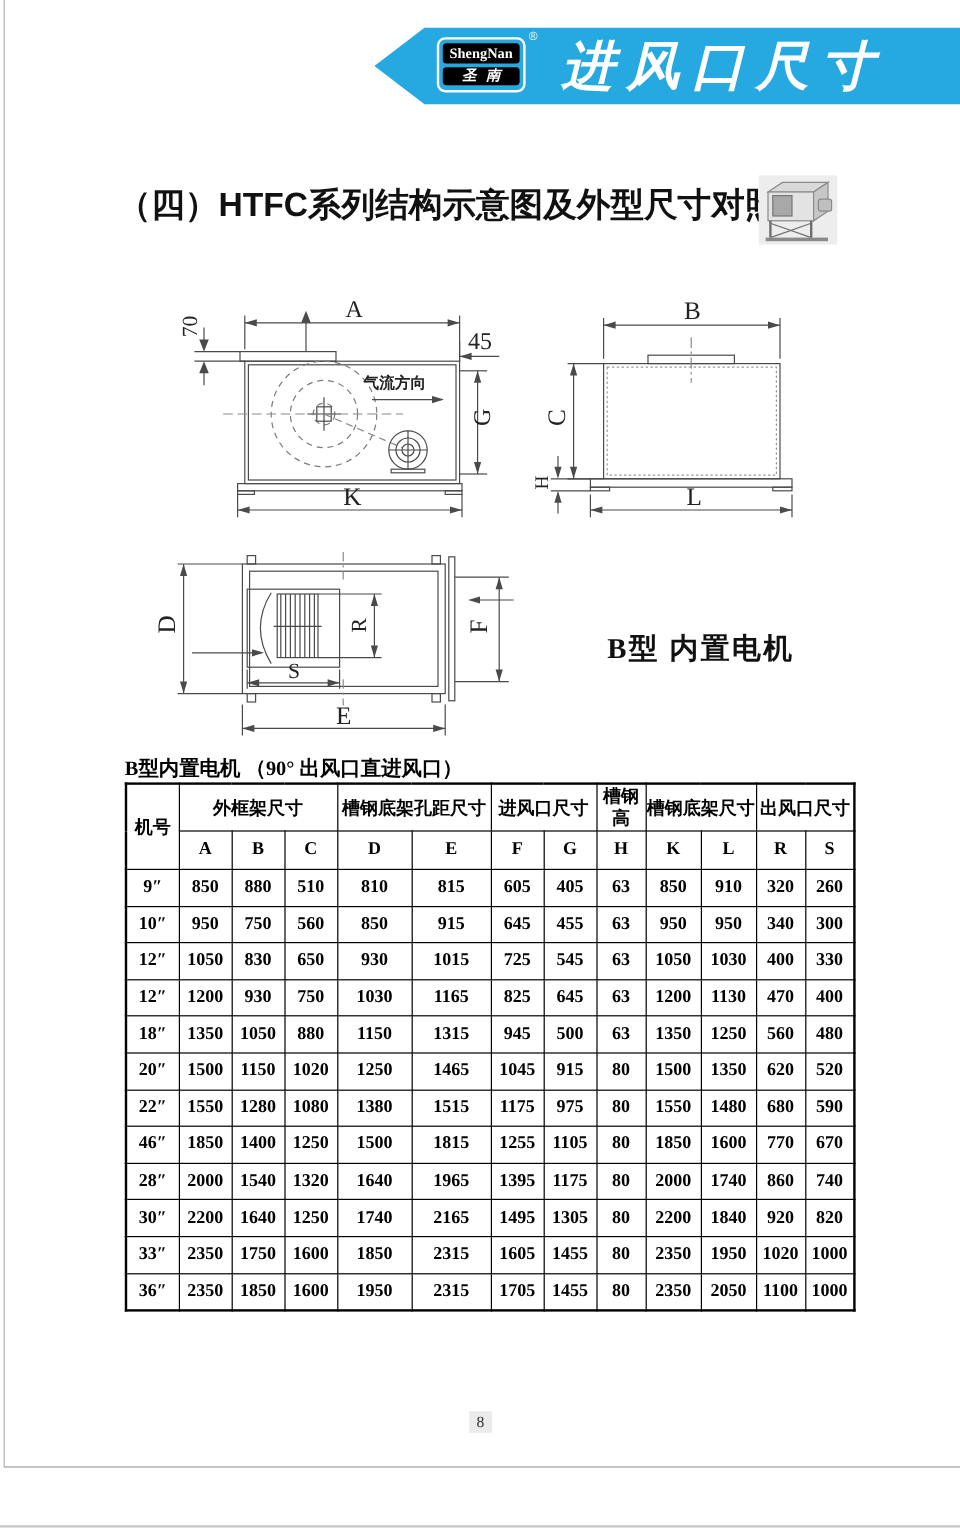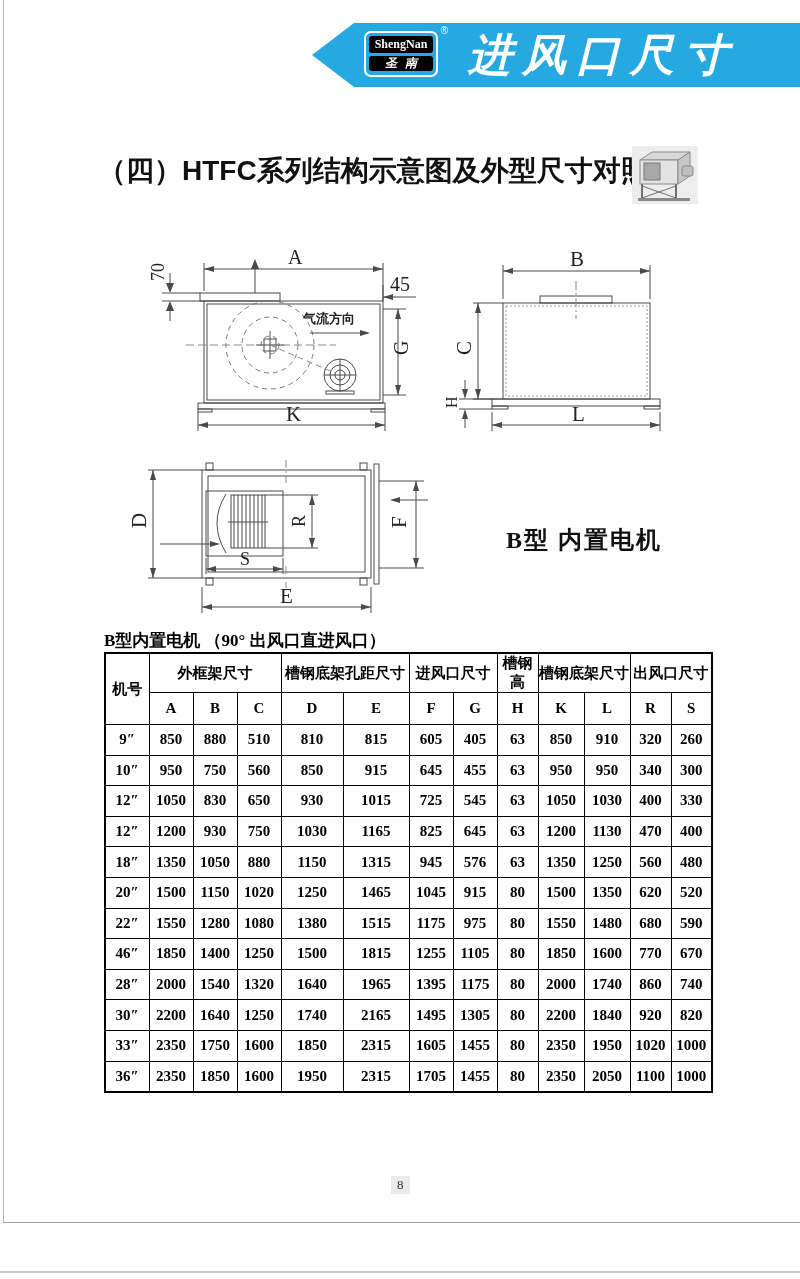--- a/index.html
+++ b/index.html
@@ -370,21 +370,21 @@
           <td>400</td>
         </tr>
         <tr>
           <td>18″</td>
           <td>1350</td>
           <td>1050</td>
           <td>880</td>
           <td>1150</td>
           <td>1315</td>
           <td>945</td>
-          <td>576</td>
+          <td>500</td>
           <td>63</td>
           <td>1350</td>
           <td>1250</td>
           <td>560</td>
           <td>480</td>
         </tr>
         <tr>
           <td>20″</td>
           <td>1500</td>
           <td>1150</td>

